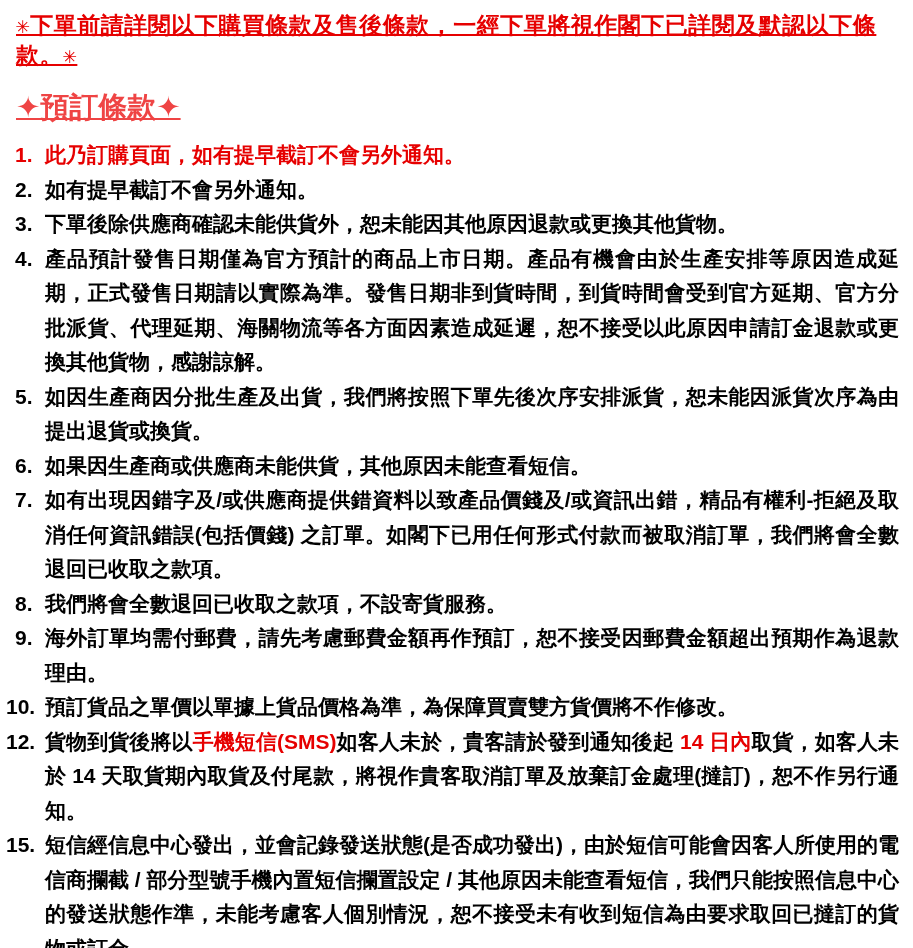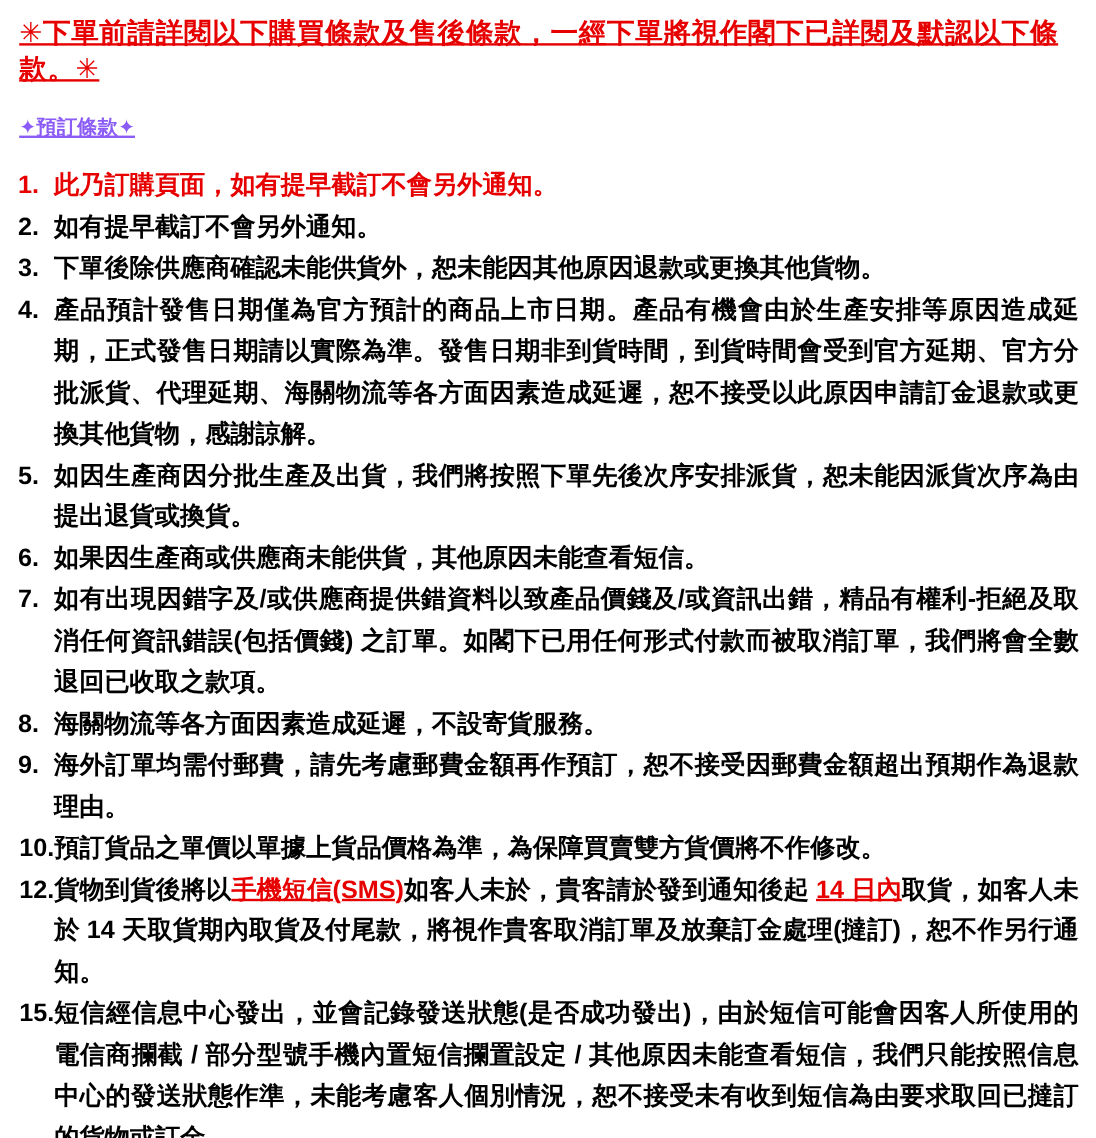--- a/index.html
+++ b/index.html
@@ -17,56 +17,56 @@
     padding: 10px 14px 10px 0;
   }
   .notice {
     margin: 2px 0 20px 16px;
     font-size: 23px;
     line-height: 30px;
     color: #e60000;
     text-decoration: underline;
     text-decoration-thickness: 2px;
     letter-spacing: 0.5px;
+    font-family: Liberation Mono, monospace;
   }
   .section-title {
     margin: 0 0 16px 16px;
-    font-size: 17px;
+    font-size: 29px;
     line-height: 30px;
-    color: #8b5cf6;
+    color: #ef4444;
     text-decoration: underline;
     text-decoration-thickness: 2px;
   }
   .terms {
     font-size: 21px;
     line-height: 34.5px;
   }
   .term-item {
     display: flex;
     align-items: flex-start;
   }
   .term-num {
     flex: 0 0 45px;
     box-sizing: border-box;
     padding-left: 15px;
     white-space: nowrap;
   }
   .term-num.m2 {
-    padding-left: 16px;
+    padding-left: 6px;
   }
   .term-text {
     flex: 1 1 auto;
     text-align: justify;
   }
   .red {
     color: #e60000;
   }
   .rlink {
     color: #e60000;
-    text-decoration: underline;
     text-decoration-thickness: 2px;
   }
 </style>
 </head>
 <body>
 
 <div class="notice">✳下單前請詳閱以下購買條款及售後條款，一經下單將視作閣下已詳閱及默認以下條款。✳</div>
 
 <div class="section-title">✦預訂條款✦</div>
 
@@ -102,21 +102,21 @@
     <span class="term-text"><span>如果因生產商或供應商未能供貨，其他原因未能查看短信。</span></span>
   </div>
 
   <div class="term-item">
     <span class="term-num">7.</span>
     <span class="term-text"><span>如有出現因錯字及/或供應商提供錯資料以致產品價錢及/或資訊出錯，精品有權利-拒絕及取消任何資訊錯誤(包括價錢) 之訂單。如閣下已用任何形式付款而被取消訂單，我們將會全數退回已收取之款項。</span></span>
   </div>
 
   <div class="term-item">
     <span class="term-num">8.</span>
-    <span class="term-text"><span>海關物流等各方面因素造成延遲，不設寄貨服務。</span></span>
+    <span class="term-text"><span>我們將會全數退回已收取之款項，不設寄貨服務。</span></span>
   </div>
 
   <div class="term-item">
     <span class="term-num">9.</span>
     <span class="term-text"><span>海外訂單均需付郵費，請先考慮郵費金額再作預訂，恕不接受因郵費金額超出預期作為退款理由。</span></span>
   </div>
 
   <div class="term-item">
     <span class="term-num m2">10.</span>
     <span class="term-text"><span>預訂貨品之單價以單據上貨品價格為準，為保障買賣雙方貨價將不作修改。</span></span>

